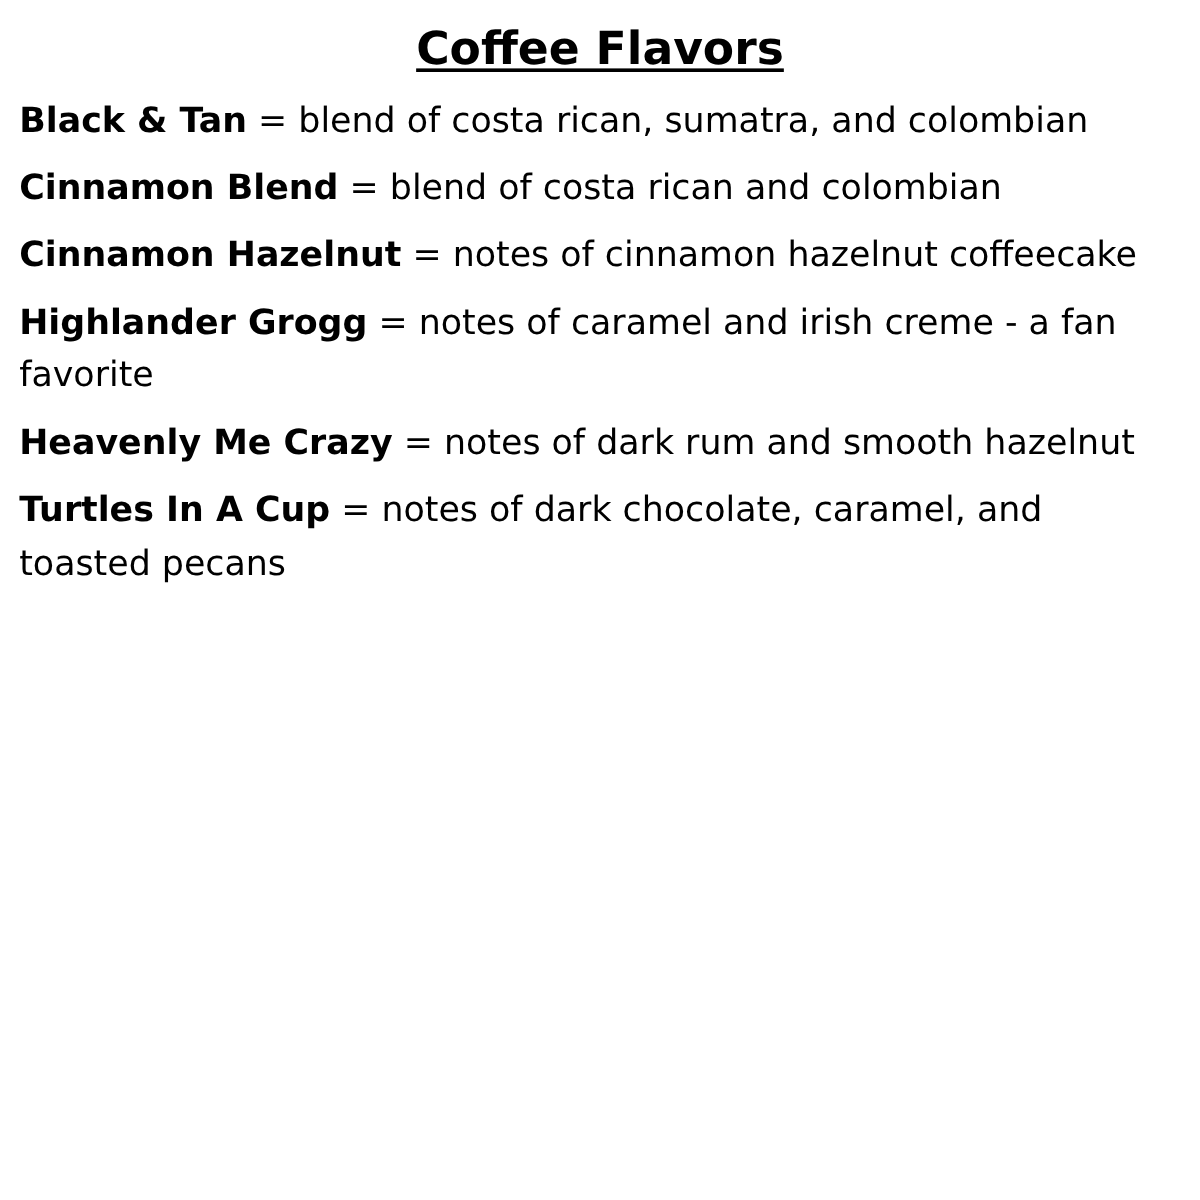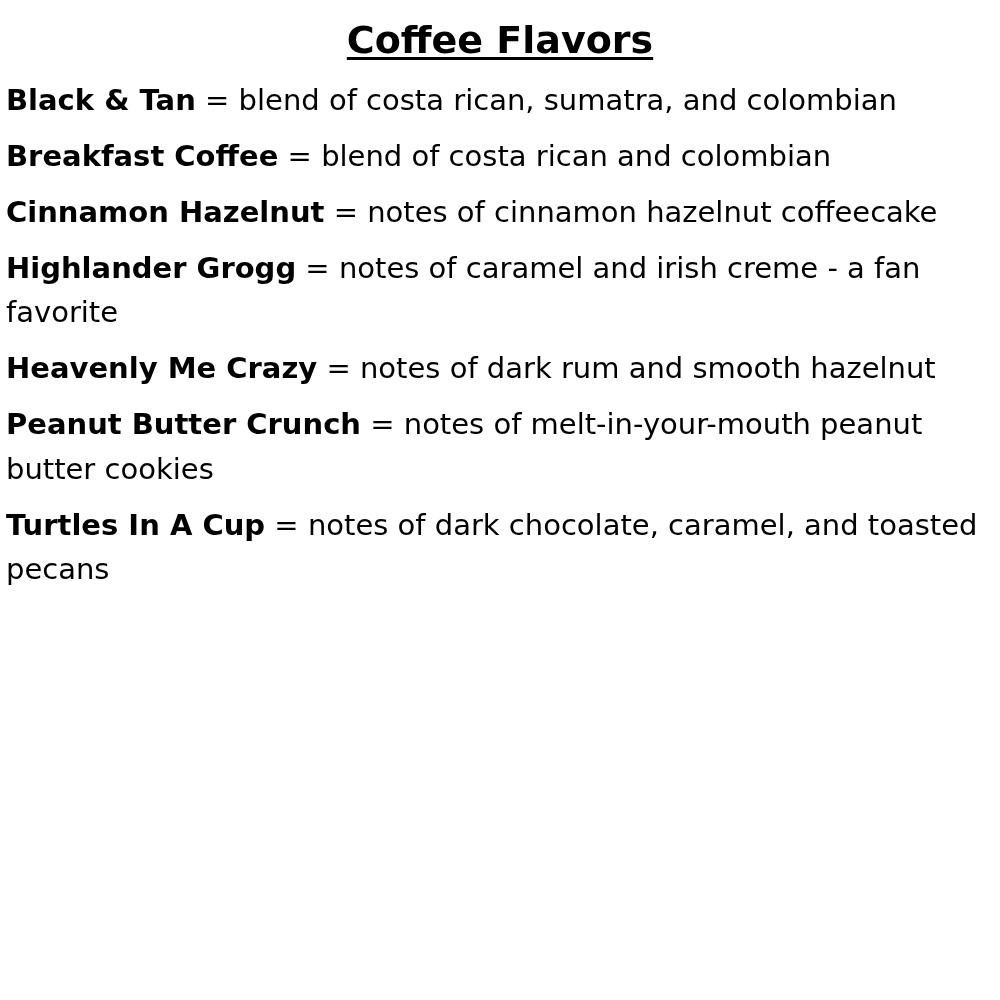--- a/index.html
+++ b/index.html
@@ -23,21 +23,21 @@
   .doc-title {
     text-align: center;
     font-size: 38px;
     font-weight: bold;
     text-decoration: underline;
     text-underline-offset: 4px;
     margin: 8px 0 16px 0;
     letter-spacing: 0px;
   }
   .flavor-list {
-    margin: 2px;
+    margin: 12px;
     padding: 0;
     list-style: none;
   }
   .flavor-item {
     font-size: 29px;
     line-height: 1.52;
     margin: 0 0 12px 0;
     padding: 0;
     word-wrap: break-word;
   }
@@ -51,31 +51,28 @@
 </head>
 <body>
 
 <div class="page">
   <h1 class="doc-title">Coffee Flavors</h1>
   <ul class="flavor-list">
     <li class="flavor-item">
       <span class="flavor-name">Black &amp; Tan</span><span class="flavor-sep"> = </span><span class="flavor-desc">blend of costa rican, sumatra, and colombian</span>
     </li>
     <li class="flavor-item">
-      <span class="flavor-name">Breakfast Coffee</span><span class="flavor-sep"> = </span><span class="flavor-desc">blend of costa rican and colombian</span>
+      <span class="flavor-name">Cinnamon Blend</span><span class="flavor-sep"> = </span><span class="flavor-desc">blend of costa rican and colombian</span>
     </li>
     <li class="flavor-item">
       <span class="flavor-name">Cinnamon Hazelnut</span><span class="flavor-sep"> = </span><span class="flavor-desc">notes of cinnamon hazelnut coffeecake</span>
     </li>
     <li class="flavor-item">
       <span class="flavor-name">Highlander Grogg</span><span class="flavor-sep"> = </span><span class="flavor-desc">notes of caramel and irish creme - a fan favorite</span>
     </li>
     <li class="flavor-item">
       <span class="flavor-name">Heavenly Me Crazy</span><span class="flavor-sep"> = </span><span class="flavor-desc">notes of dark rum and smooth hazelnut</span>
     </li>
     <li class="flavor-item">
-      <span class="flavor-name">Peanut Butter Crunch</span><span class="flavor-sep"> = </span><span class="flavor-desc">notes of melt-in-your-mouth peanut butter cookies</span>
-    </li>
-    <li class="flavor-item">
       <span class="flavor-name">Turtles In A Cup</span><span class="flavor-sep"> = </span><span class="flavor-desc">notes of dark chocolate, caramel, and toasted pecans</span>
     </li>
   </ul>
 </div>
 
 </body></html>

